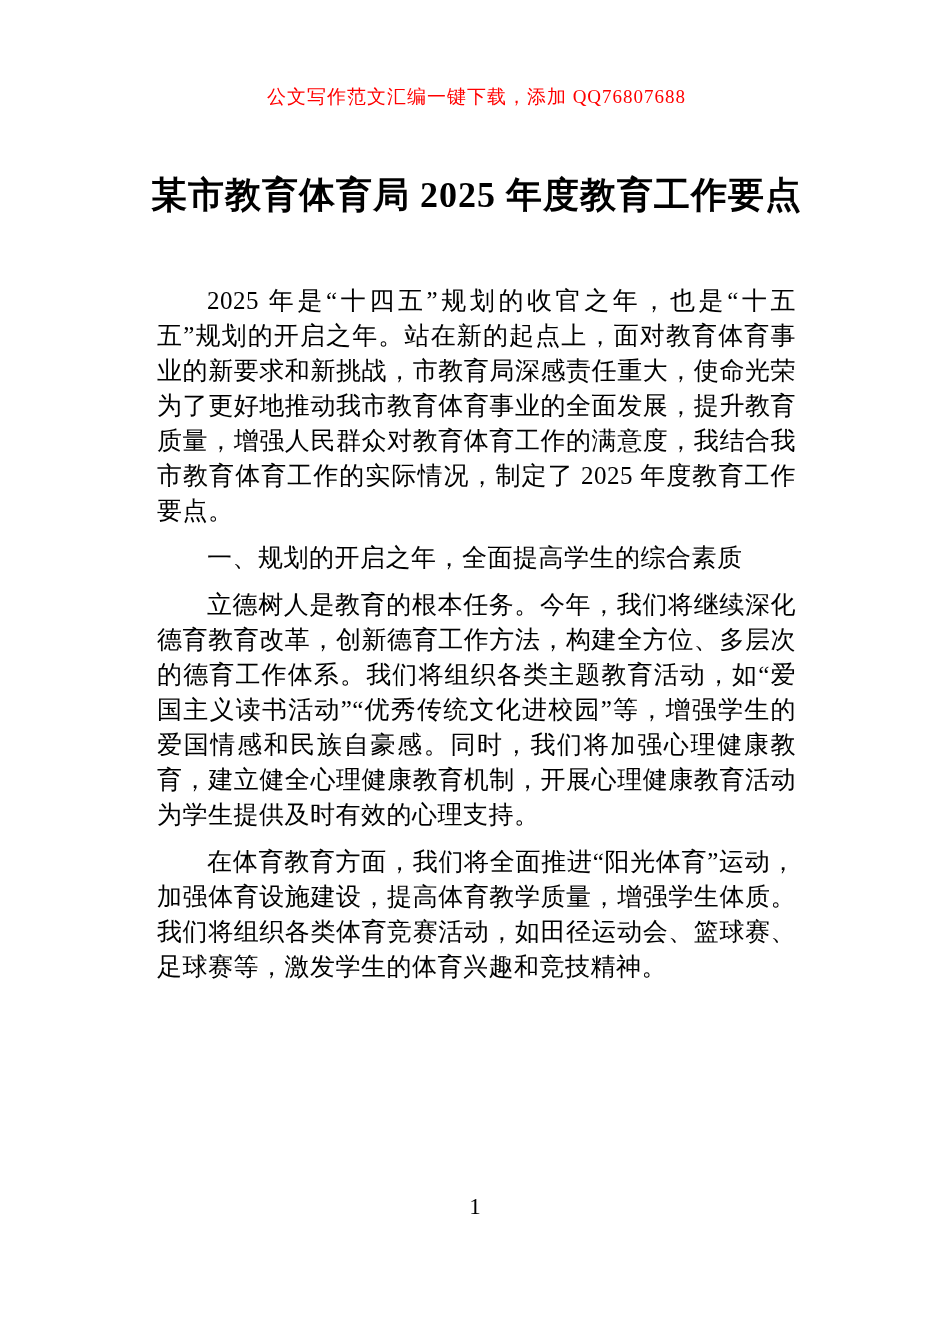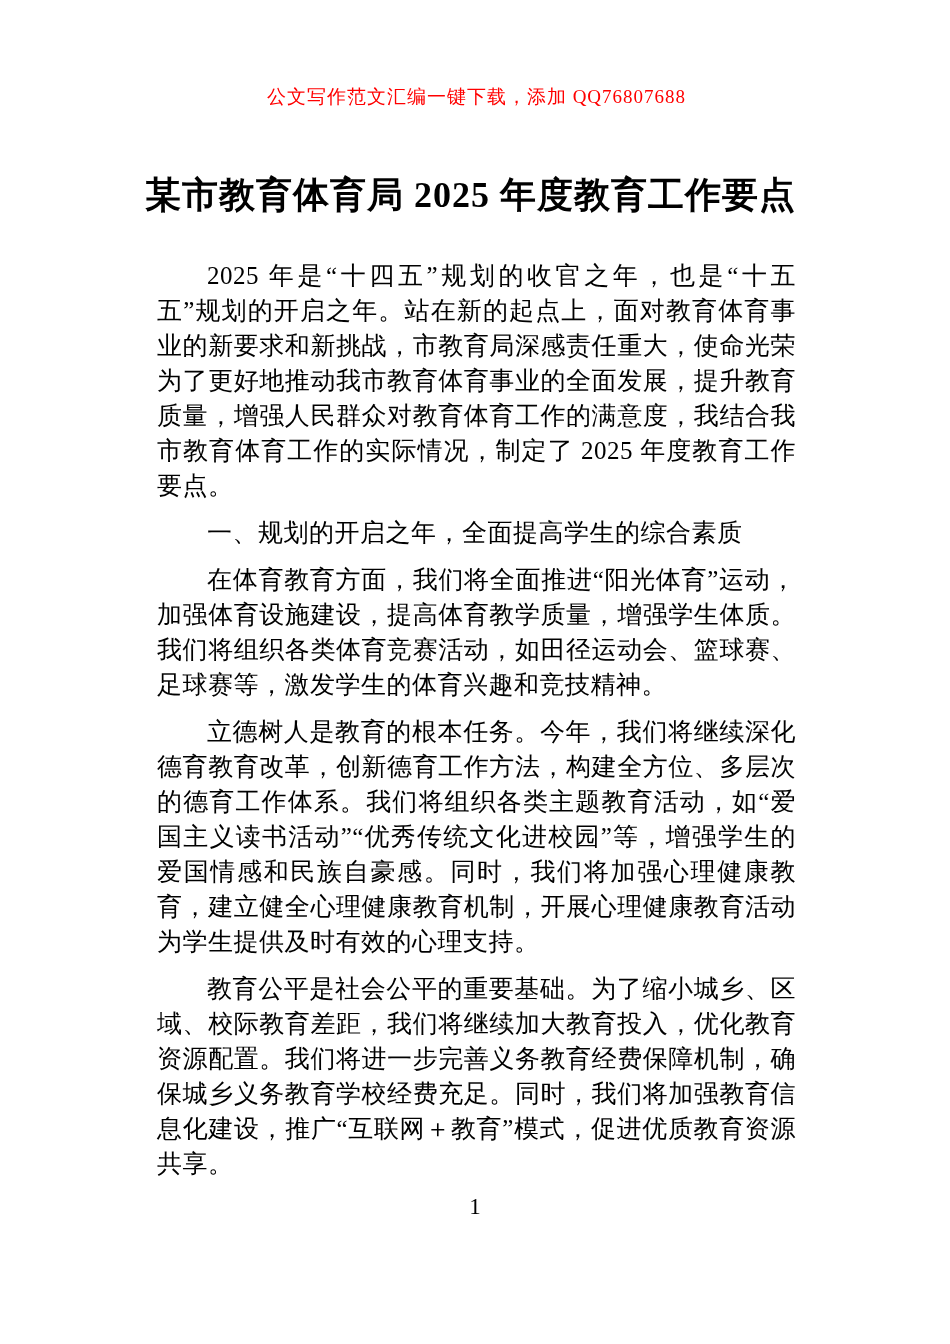--- a/index.html
+++ b/index.html
@@ -20,25 +20,25 @@
     }
     .notice {
       text-align: center;
       color: #ff0000;
       font-size: 19px;
       line-height: 26px;
       margin-bottom: 62px;
       letter-spacing: 1px;
     }
     .doc-title {
-      text-align: left;
+      text-align: center;
       font-size: 36px;
       font-weight: bold;
       line-height: 46px;
-      margin: 0 0 40px 0;
+      margin: 0 0 65px 0;
       letter-spacing: 1px;
       white-space: nowrap;
     }
     .content p {
       margin: 12px;
       font-size: 25px;
       line-height: 35px;
       text-align: justify;
       text-indent: 2em;
       word-break: break-all;
@@ -62,20 +62,19 @@
 
 <div class="page">
 
   <div class="notice">公文写作范文汇编一键下载，添加 QQ76807688</div>
 
   <h1 class="doc-title">某市教育体育局 2025 年度教育工作要点</h1>
 
   <div class="content">
     <p>2025 年是“十四五”规划的收官之年，也是“十五五”规划的开启之年。站在新的起点上，面对教育体育事业的新要求和新挑战，市教育局深感责任重大，使命光荣为了更好地推动我市教育体育事业的全面发展，提升教育质量，增强人民群众对教育体育工作的满意度，我结合我市教育体育工作的实际情况，制定了 2025 年度教育工作要点。</p>
     <p class="section-heading">一、规划的开启之年，全面提高学生的综合素质</p>
+    <p>立德树人是教育的根本任务。今年，我们将继续深化德育教育改革，创新德育工作方法，构建全方位、多层次的德育工作体系。我们将组织各类主题教育活动，如“爱国主义读书活动”“优秀传统文化进校园”等，增强学生的爱国情感和民族自豪感。同时，我们将加强心理健康教育，建立健全心理健康教育机制，开展心理健康教育活动为学生提供及时有效的心理支持。</p>
     <p>在体育教育方面，我们将全面推进“阳光体育”运动，加强体育设施建设，提高体育教学质量，增强学生体质。我们将组织各类体育竞赛活动，如田径运动会、篮球赛、足球赛等，激发学生的体育兴趣和竞技精神。</p>
-    <p>立德树人是教育的根本任务。今年，我们将继续深化德育教育改革，创新德育工作方法，构建全方位、多层次的德育工作体系。我们将组织各类主题教育活动，如“爱国主义读书活动”“优秀传统文化进校园”等，增强学生的爱国情感和民族自豪感。同时，我们将加强心理健康教育，建立健全心理健康教育机制，开展心理健康教育活动为学生提供及时有效的心理支持。</p>
-    <p>教育公平是社会公平的重要基础。为了缩小城乡、区域、校际教育差距，我们将继续加大教育投入，优化教育资源配置。我们将进一步完善义务教育经费保障机制，确保城乡义务教育学校经费充足。同时，我们将加强教育信息化建设，推广“互联网＋教育”模式，促进优质教育资源共享。</p>
   </div>
 
   <div class="page-number">1</div>
 
 </div>
 
 </body></html>

